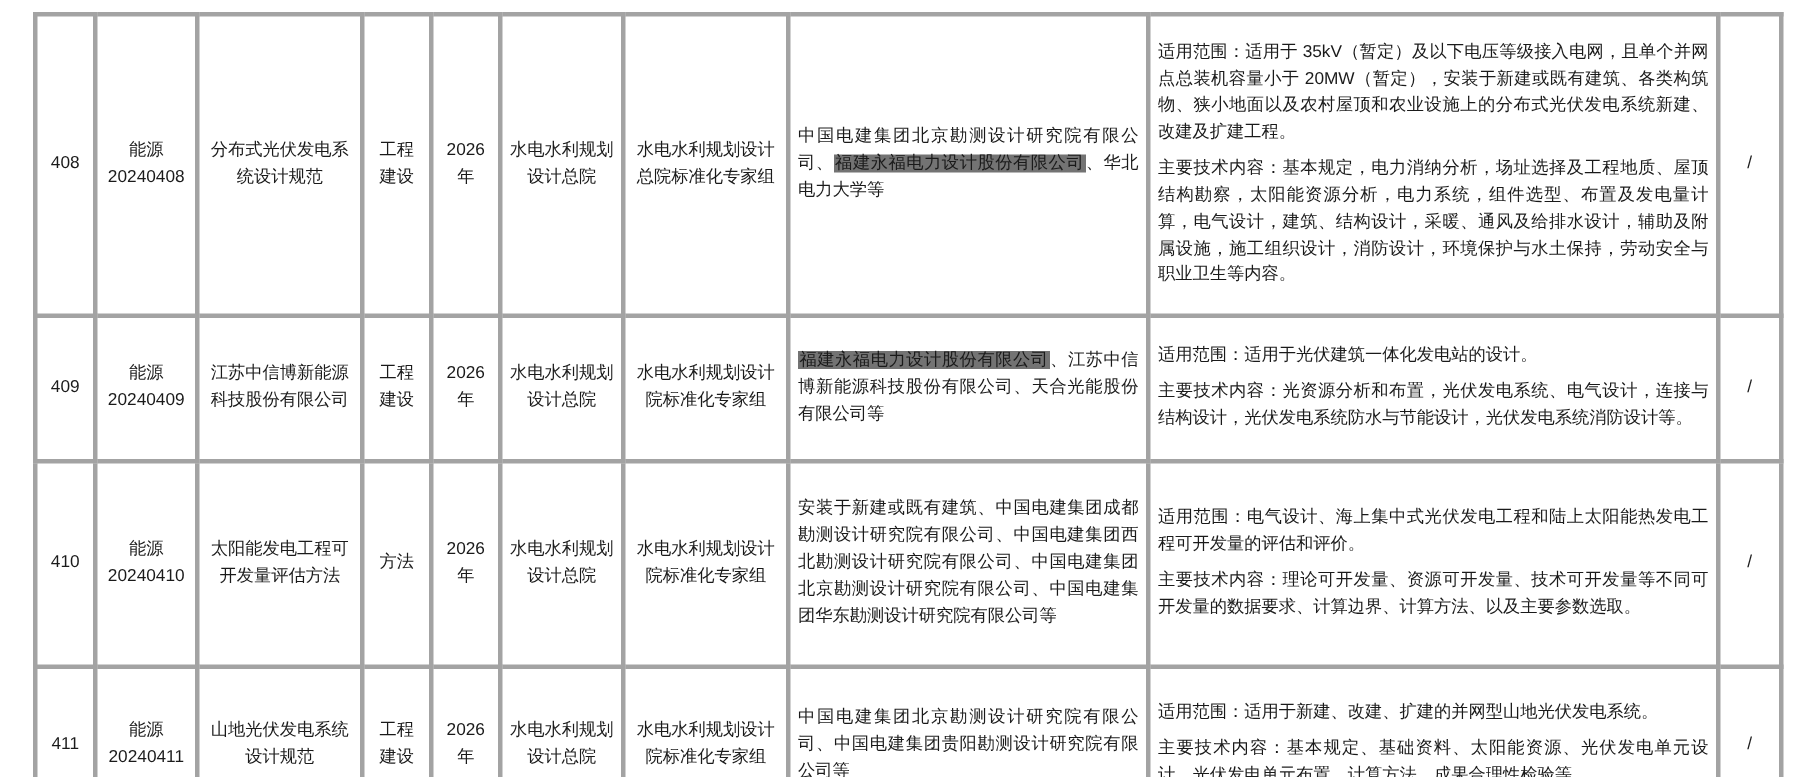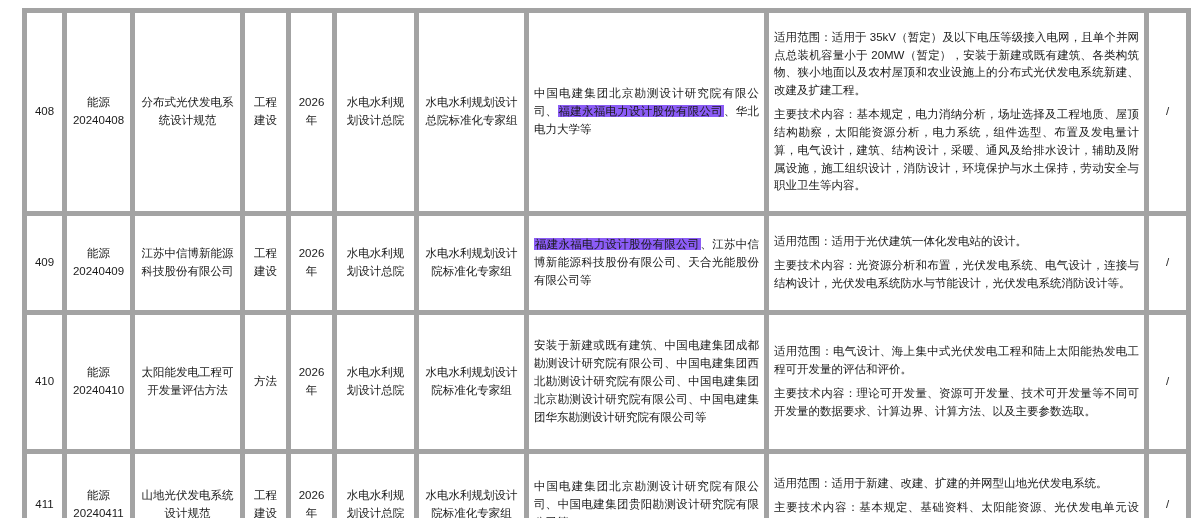--- a/index.html
+++ b/index.html
@@ -21,21 +21,21 @@
     background: #ffffff;
     box-sizing: border-box;
     padding: 8px 14px 8px 22px;
   }
   table.doc-table {
     border-collapse: collapse;
     width: 1164px;
     table-layout: fixed;
   }
   table.doc-table td {
-    border: 5px solid #a3a3a3;
+    border: 3px solid #a3a3a3;
     vertical-align: middle;
     padding: 4px 5px;
     font-size: 11.5px;
     line-height: 1.55;
     color: #1a1a1a;
     word-break: break-word;
   }
   
   col.c-idx    { width: 40px; }
   col.c-code   { width: 68px; }
@@ -47,21 +47,21 @@
   col.c-units  { width: 240px; }
   col.c-scope  { width: 380px; }
   col.c-note   { width: 42px; }
 
   .center { text-align: center; }
   .just { text-align: justify; text-justify: inter-ideograph; }
   .scope-cell { text-align: justify; }
   .scope-para { margin: 0 0 6px 0; }
   .scope-para:last-child { margin-bottom: 0; }
   .hl {
-    background: #8b5cf6;
+    background: #737373;
     padding: 0 1px;
   }
   .note-slash { text-align: center; font-size: 11.5px; }
   .row-408 td { height: 190px; }
   .row-409 td { height: 86px; }
   .row-410 td { height: 126px; }
   .row-411 td { height: 94px; }
 </style>
 </head>
 <body>

